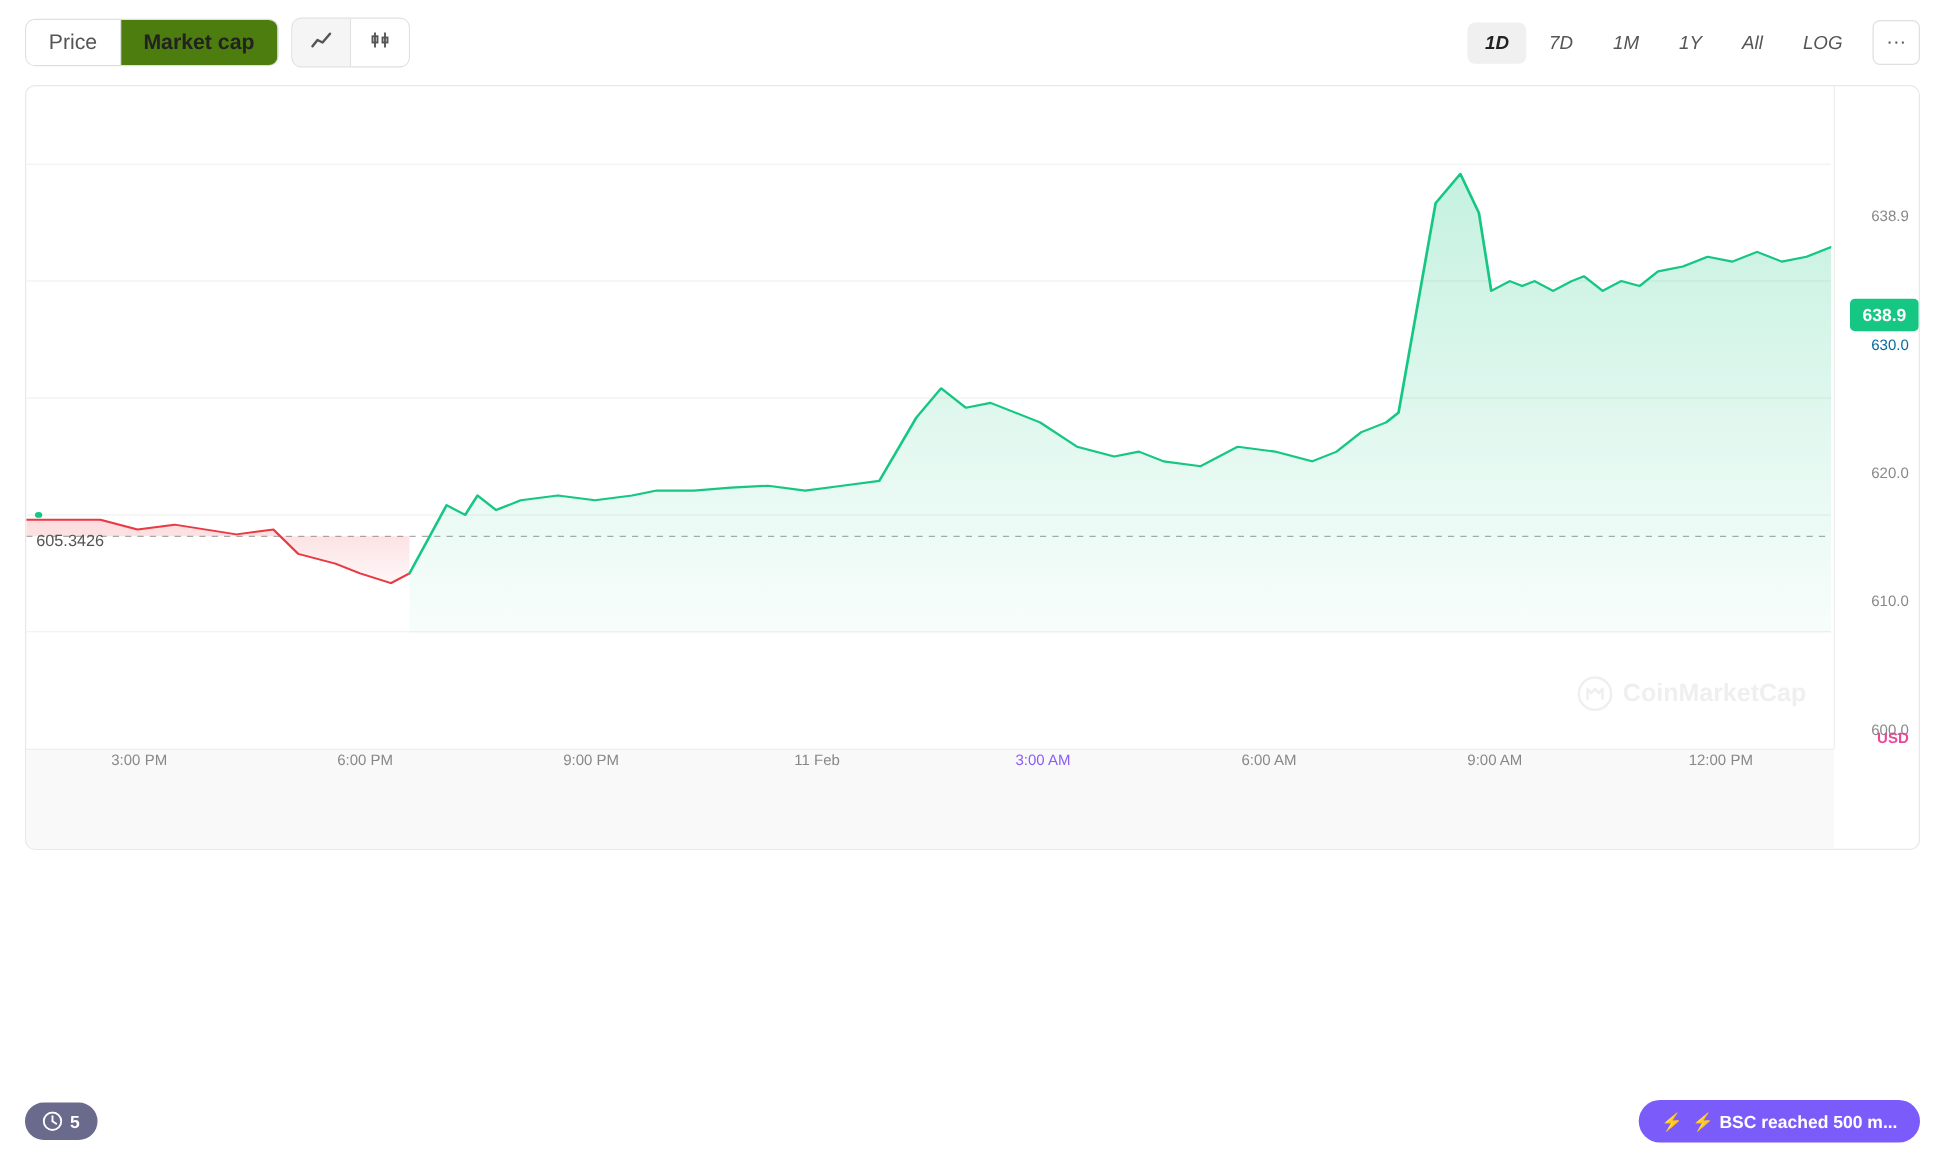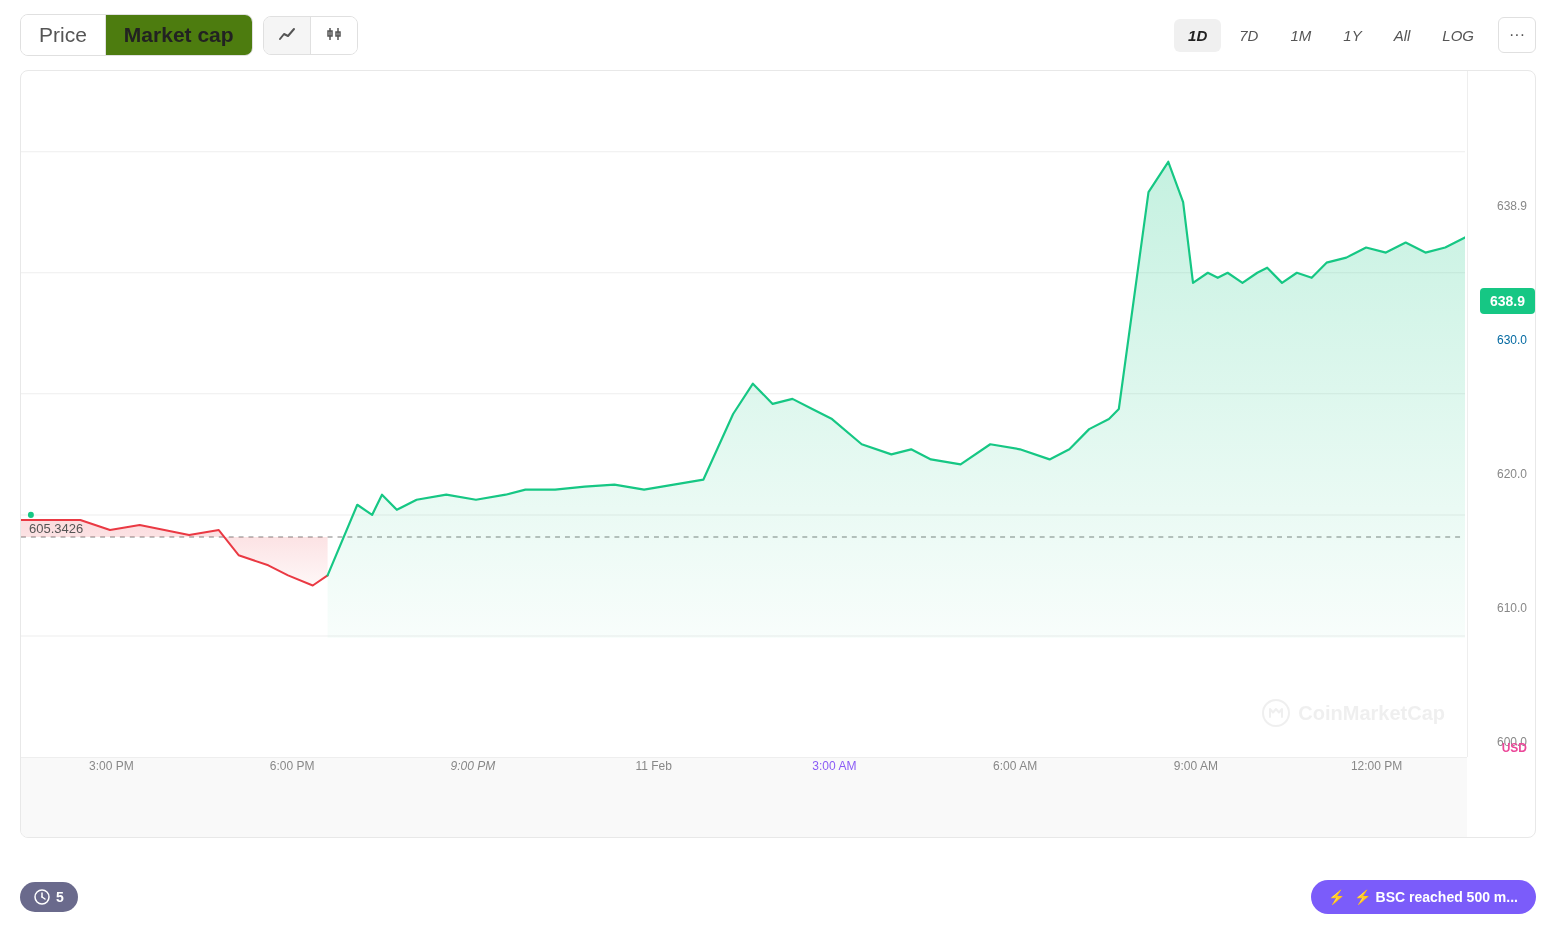--- a/index.html
+++ b/index.html
@@ -28,21 +28,21 @@
 
     .tab-group {
       display: flex;
       border: 1.5px solid #e0e0e0;
       border-radius: 8px;
       overflow: hidden;
     }
 
     .tab-btn {
       padding: 8px 18px;
-      font-size: 21px;
+      font-size: 17px;
       font-weight: 500;
       border: none;
       background: #fff;
       cursor: pointer;
       color: #555;
     }
 
     .tab-btn.active {
       background: #4d7c0f;
       color: #222;
@@ -112,21 +112,21 @@
       margin-left: 6px;
     }
 
     .chart-container {
       position: relative;
       margin: 0 20px;
       background: #fff;
       border: 1.5px solid #e8e8e8;
       border-radius: 8px;
       overflow: hidden;
-      height: 768px;
+      height: 612px;
     }
 
     .y-axis {
       position: absolute;
       right: 0;
       top: 0;
       width: 70px;
       bottom: 80px;
       display: flex;
       flex-direction: column;
@@ -331,21 +331,21 @@
     <div class="y-label" style="font-size:12px;color:#888;text-align:right;">600.0</div>
   </div>
 
   <div class="current-price-badge" style="position:absolute;right:0;top:30%;transform:translateY(-50%);background:#16c784;color:#fff;font-size:14px;font-weight:700;padding:5px 10px;border-radius:4px;z-index:10;">638.9</div>
 
   <div class="opening-price-label" style="position:absolute;left:8px;top:calc(60% - 10px);color:#555;font-size:13px;font-weight:400;">605.3426</div>
 
   <div style="position:absolute;bottom:0;left:0;right:68px;height:80px;display:flex;align-items:flex-start;padding-top:1px;border-top:1px solid #eee;background:#f9f9f9;">
     <div class="x-label" style="font-size:12px;color:#888;flex:1;text-align:center;">3:00 PM</div>
     <div class="x-label" style="font-size:12px;color:#888;flex:1;text-align:center;">6:00 PM</div>
-    <div class="x-label" style="font-size:12px;color:#888;flex:1;text-align:center;font-style:italic;">9:00 PM</div>
+    <div class="x-label" style="font-size:12px;color:#888;flex:1;text-align:center;">9:00 PM</div>
     <div class="x-label" style="font-size:12px;color:#888;flex:1;text-align:center;">11 Feb</div>
     <div class="x-label" style="font-size:12px;color:#8b5cf6;flex:1;text-align:center;">3:00 AM</div>
     <div class="x-label" style="font-size:12px;color:#888;flex:1;text-align:center;">6:00 AM</div>
     <div class="x-label" style="font-size:12px;color:#888;flex:1;text-align:center;">9:00 AM</div>
     <div class="x-label" style="font-size:12px;color:#888;flex:1;text-align:center;">12:00 PM</div>
   </div>
 
   <div style="position:absolute;bottom:82px;right:8px;font-size:12px;color:#ec4899;font-weight:600;text-align:center;">USD</div>
 
   <div class="watermark" style="position:absolute;bottom:110px;right:90px;opacity:0.13;display:flex;align-items:center;gap:8px;font-size:20px;font-weight:700;color:#888;">

